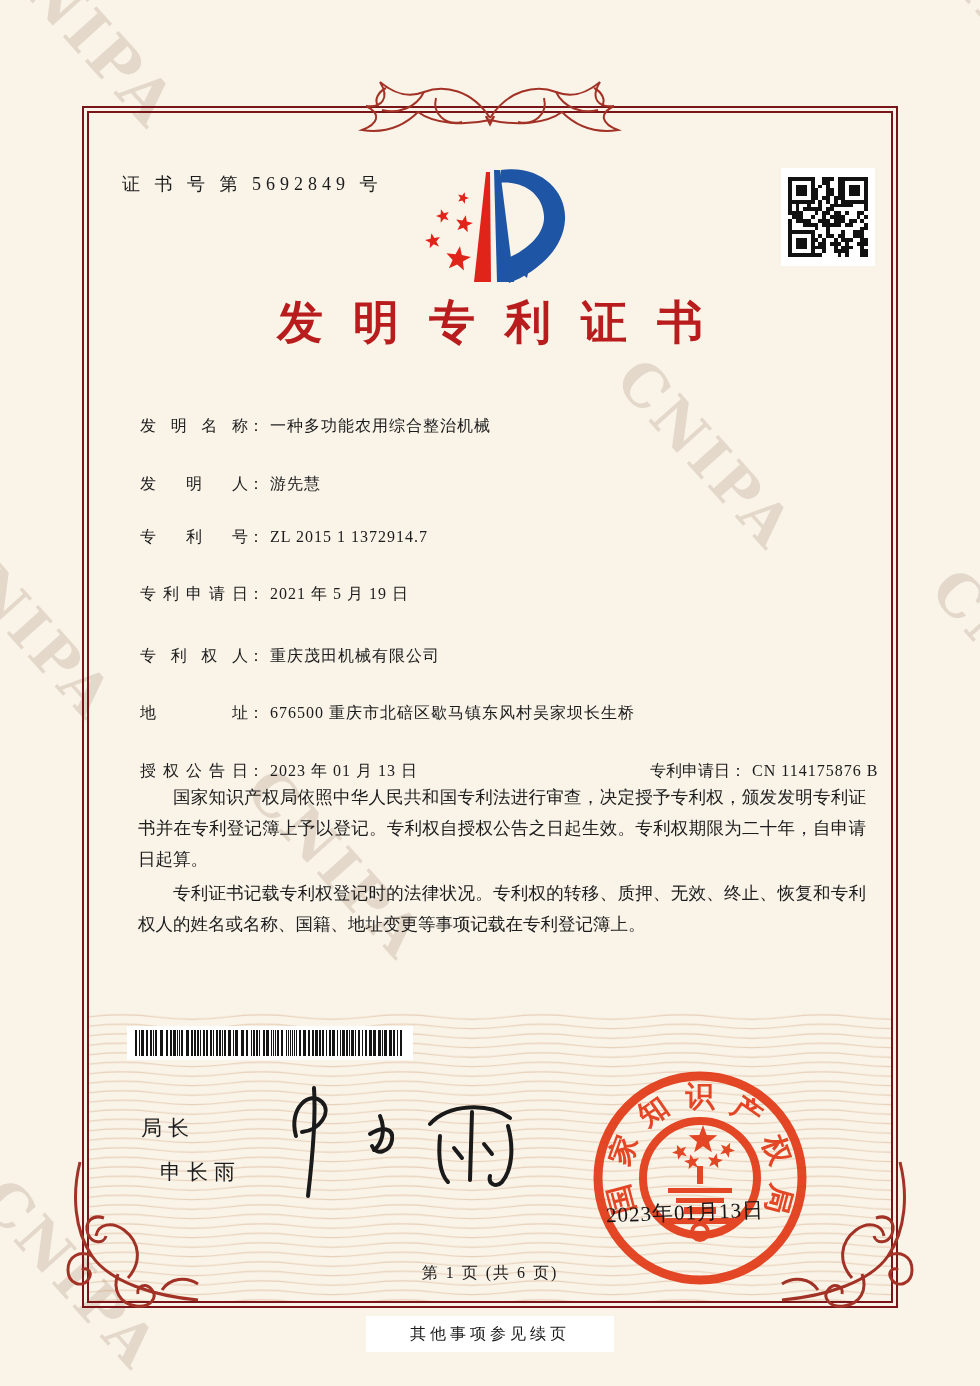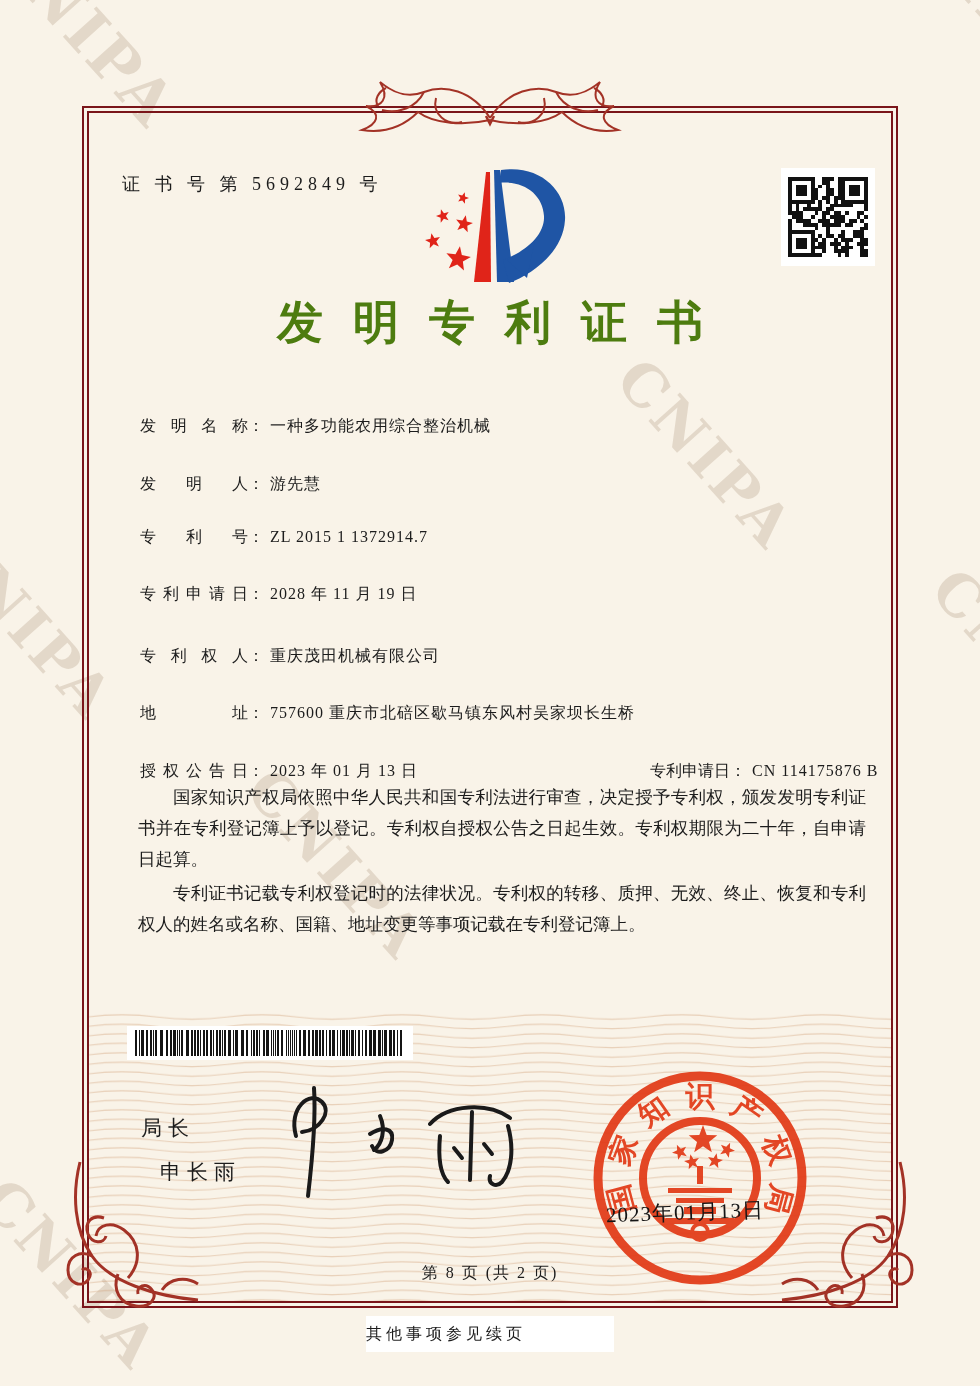--- a/index.html
+++ b/index.html
@@ -24,21 +24,21 @@
   .corner-orn.bl{left:58px; top:1158px;}
   .corner-orn.br{left:752px; top:1158px; transform:scaleX(-1);}
   
   .guilloche{position:absolute; left:87px; top:1012px; width:806px; height:290px;}
   
   .cert-number{position:absolute; left:122px; top:172px; font-size:18px; letter-spacing:5px;}
   .logo{position:absolute; left:415px; top:156px; width:168px; height:138px;}
   .qr-box{position:absolute; left:781px; top:168px; width:94px; height:98px; background:#ffffff;
     display:flex; align-items:center; justify-content:center;}
   .doc-title{position:absolute; left:0; top:292px; width:100%; text-align:center;
-    font-size:46px; font-weight:bold; letter-spacing:30px; text-indent:30px; color:#4d7c0f;}
+    font-size:46px; font-weight:bold; letter-spacing:30px; text-indent:30px; color:#b91c1c;}
   
   .field-row{position:absolute; left:140px; font-size:16px; white-space:nowrap;}
   .flabel{display:inline-block; width:108px; text-align:justify; text-align-last:justify; vertical-align:bottom;}
   .fcolon{display:inline-block; margin-right:6px;}
   .fvalue{letter-spacing:1px;}
   .grant-no{position:absolute; left:510px; top:0; white-space:nowrap;}
   
   .legal{position:absolute; left:138px; top:782px; width:728px; font-size:17.5px;
     line-height:31px; text-align:justify;}
   .legal p{margin:0 0 3px 0; text-indent:2em;}
@@ -49,21 +49,21 @@
     font-family:Liberation Mono, monospace; letter-spacing:6px;}
   .director-name{position:absolute; left:141px; top:1158px; font-size:21px;
     font-family:"Liberation Sans","DejaVu Sans",sans-serif; letter-spacing:6px;margin-left:19px;}
   .signature{position:absolute; left:262px; top:1078px; width:270px; height:125px;}
   .seal{position:absolute; left:584px; top:1062px; width:232px; height:232px; opacity:0.93;}
   .seal-date{position:absolute; left:606px; top:1198px; width:184px; font-size:21px;
     color:#151515; letter-spacing:1px; transform:rotate(-2deg); white-space:nowrap;}
   .page-footer{position:absolute; left:0; top:1263px; width:100%; text-align:center;
     font-size:16px; letter-spacing:2px;}
   .cont-strip{position:absolute; left:366px; top:1316px; width:248px; height:36px;
-    background:#ffffff; display:flex; align-items:center; justify-content:flex-start;}
+    background:#ffffff; display:flex; align-items:center; justify-content:center;}
   .cont-strip span{font-size:16px; letter-spacing:4px;}
 </style>
 </head>
 <body>
 
 <div class="page">
 
   <div class="wm" style="left:-40px;top:-10px;font-size:62px;">CNIPA</div>
   <div class="wm" style="left:850px;top:-60px;font-size:62px;">CNIPA</div>
   <div class="wm" style="left:590px;top:420px;font-size:58px;">CNIPA</div>
@@ -400,27 +400,27 @@
   <div class="field-row" style="top:416px;">
     <span class="flabel">发明名称</span><span class="fcolon">：</span><span class="fvalue">一种多功能农用综合整治机械</span>
   </div>
   <div class="field-row" style="top:474px;">
     <span class="flabel">发明人</span><span class="fcolon">：</span><span class="fvalue">游先慧</span>
   </div>
   <div class="field-row" style="top:527px;">
     <span class="flabel">专利号</span><span class="fcolon">：</span><span class="fvalue">ZL 2015 1 1372914.7</span>
   </div>
   <div class="field-row" style="top:584px;">
-    <span class="flabel">专利申请日</span><span class="fcolon">：</span><span class="fvalue">2028 年 11 月 19 日</span>
+    <span class="flabel">专利申请日</span><span class="fcolon">：</span><span class="fvalue">2021 年 5 月 19 日</span>
   </div>
   <div class="field-row" style="top:646px;">
     <span class="flabel">专利权人</span><span class="fcolon">：</span><span class="fvalue">重庆茂田机械有限公司</span>
   </div>
   <div class="field-row" style="top:703px;">
-    <span class="flabel">地址</span><span class="fcolon">：</span><span class="fvalue">757600 重庆市北碚区歇马镇东风村吴家坝长生桥</span>
+    <span class="flabel">地址</span><span class="fcolon">：</span><span class="fvalue">676500 重庆市北碚区歇马镇东风村吴家坝长生桥</span>
   </div>
   <div class="field-row" style="top:761px;">
     <span class="flabel">授权公告日</span><span class="fcolon">：</span><span class="fvalue">2023 年 01 月 13 日</span>
     <span class="grant-no">
       <span>专利申请日</span><span class="fcolon">：</span><span class="fvalue">CN 114175876 B</span>
     </span>
   </div>
 
   <div class="legal">
     <p>国家知识产权局依照中华人民共和国专利法进行审查，决定授予专利权，颁发发明专利证书并在专利登记簿上予以登记。专利权自授权公告之日起生效。专利权期限为二十年，自申请日起算。</p>
@@ -551,18 +551,18 @@
         <rect x="92" y="136" width="48" height="5" stroke="none"></rect>
         <rect x="100" y="145" width="32" height="7" stroke="none"></rect>
         <rect x="82" y="156" width="68" height="6" stroke="none"></rect>
         <rect x="113" y="104" width="6" height="18" stroke="none"></rect>
         <circle cx="116" cy="170" r="8" fill="none" stroke-width="4"></circle>
       </g>
     </g>
   </svg>
   <div class="seal-date">2023年01月13日</div>
 
-  <div class="page-footer">第 8 页 (共 2 页)</div>
+  <div class="page-footer">第 1 页 (共 6 页)</div>
   <div class="cont-strip">
     <span>其他事项参见续页</span>
   </div>
 
 </div>
 
 </body></html>

